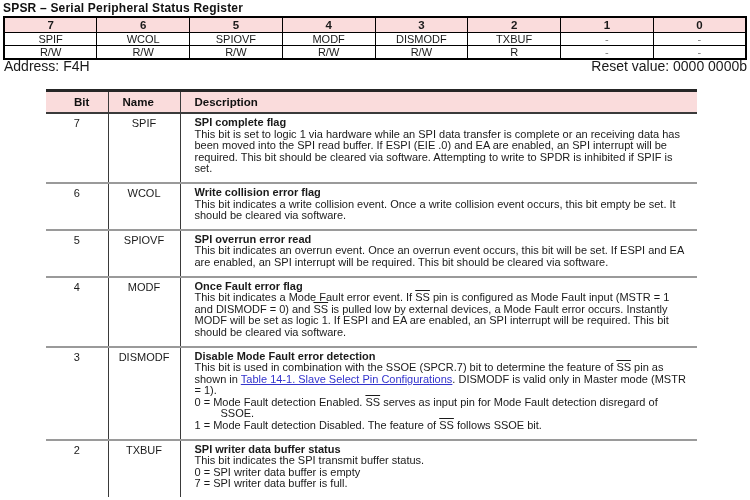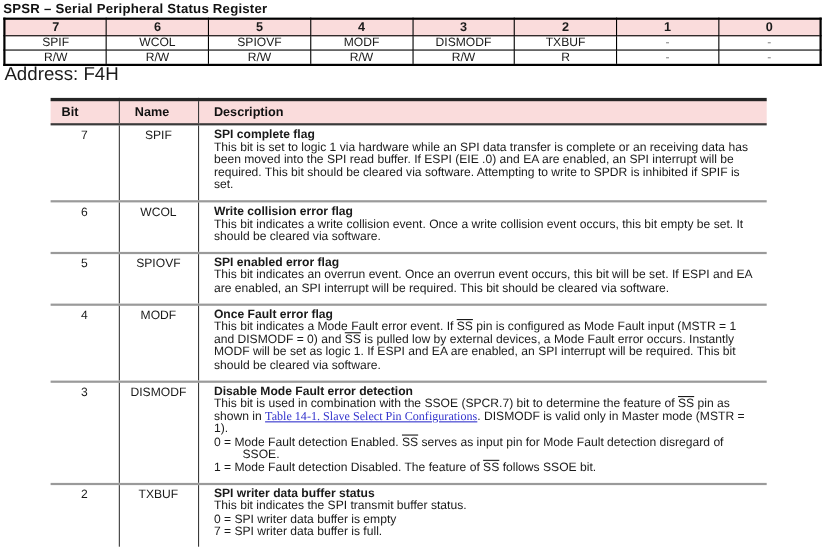--- a/index.html
+++ b/index.html
@@ -51,21 +51,21 @@
   .reg-table td.dim { color: #7a7a7a; }
 
   
   .addr-row {
     position: absolute;
     left: 4px;
     top: 58px;
     width: 743px;
     display: flex;
     justify-content: space-between;
-    font-size: 17px;
+    font-size: 14px;
     color: #1a1a1a;
     align-items: flex-end;
   }
 
   
   .bit-table {
     position: absolute;
     left: 46px;
     top: 89px;
     width: 651px;
@@ -75,21 +75,21 @@
   }
   .bit-table thead th {
     background: #fadcdc;
     text-align: left;
     font-size: 11.5px;
     font-weight: bold;
     padding: 4px 0 4px 14px;
     border-bottom: 2px solid #3a3a3a;
     color: #111;
   }
-  .bit-table thead th:first-child { padding-left: 10px; }
+  .bit-table thead th:first-child { padding-left: 28px; }
   .bit-table th:nth-child(1), .bit-table th:nth-child(2),
   .bit-table td:nth-child(1), .bit-table td:nth-child(2) {
     border-right: 1px solid #3a3a3a;
   }
   .bit-table tbody tr { border-top: 2px solid #9a9a9a; }
   .bit-table tbody tr:first-child { border-top: none; }
   .bit-table td {
     vertical-align: top;
     font-size: 11px;
     line-height: 11.6px;
@@ -98,21 +98,20 @@
   .c-name { text-align: center; padding-top: 4px; }
   .c-desc { padding: 3px 8px 7px 14px; }
   .bit-title { font-weight: bold; }
   .dline { margin: 0; }
   .hang { padding-left: 26px; text-indent: -26px; }
   .ov { text-decoration: overline; }
   .doc-link {
     color: #3333cc;
     text-decoration: underline;
     cursor: pointer;
-    font-family: Liberation Serif, serif;
   }
 </style>
 </head>
 <body>
 
 <div class="page">
 
   <div class="title">SPSR – Serial Peripheral Status Register</div>
 
   <table class="reg-table">
@@ -145,20 +144,21 @@
           <td>R/W</td>
           <td>R</td>
           <td class="dim">-</td>
           <td class="dim">-</td>
         </tr>
       </tbody>
   </table>
 
   <div class="addr-row">
     <span>Address: F4H</span>
+    <span>Reset value: 0000 0000b</span>
   </div>
 
   <table class="bit-table">
     <colgroup>
       <col style="width:62px">
       <col style="width:72px">
       <col style="width:517px">
     </colgroup>
     <thead>
       <tr>
@@ -181,21 +181,21 @@
           <td class="c-name">WCOL</td>
           <td class="c-desc">
             <div class="bit-title dline">Write collision error flag</div>
             <div class="dline">This bit indicates a write collision event. Once a write collision event occurs, this bit empty be set. It should be cleared via software.</div>
           </td>
         </tr>
         <tr>
           <td class="c-bit">5</td>
           <td class="c-name">SPIOVF</td>
           <td class="c-desc">
-            <div class="bit-title dline">SPI enabled error flag</div>
+            <div class="bit-title dline">SPI overrun error read</div>
             <div class="dline">This bit indicates an overrun event. Once an overrun event occurs, this bit will be set. If ESPI and EA are enabled, an SPI interrupt will be required. This bit should be cleared via software.</div>
           </td>
         </tr>
         <tr>
           <td class="c-bit">4</td>
           <td class="c-name">MODF</td>
           <td class="c-desc">
             <div class="bit-title dline">Once Fault error flag</div>
             <div class="dline">This bit indicates a Mode Fault error event. If <span class="ov">SS</span> pin is configured as Mode Fault input (MSTR = 1 and DISMODF = 0) and <span class="ov">SS</span> is pulled low by external devices, a Mode Fault error occurs. Instantly MODF will be set as logic 1. If ESPI and EA are enabled, an SPI interrupt will be required. This bit should be cleared via software.</div>
           </td>

